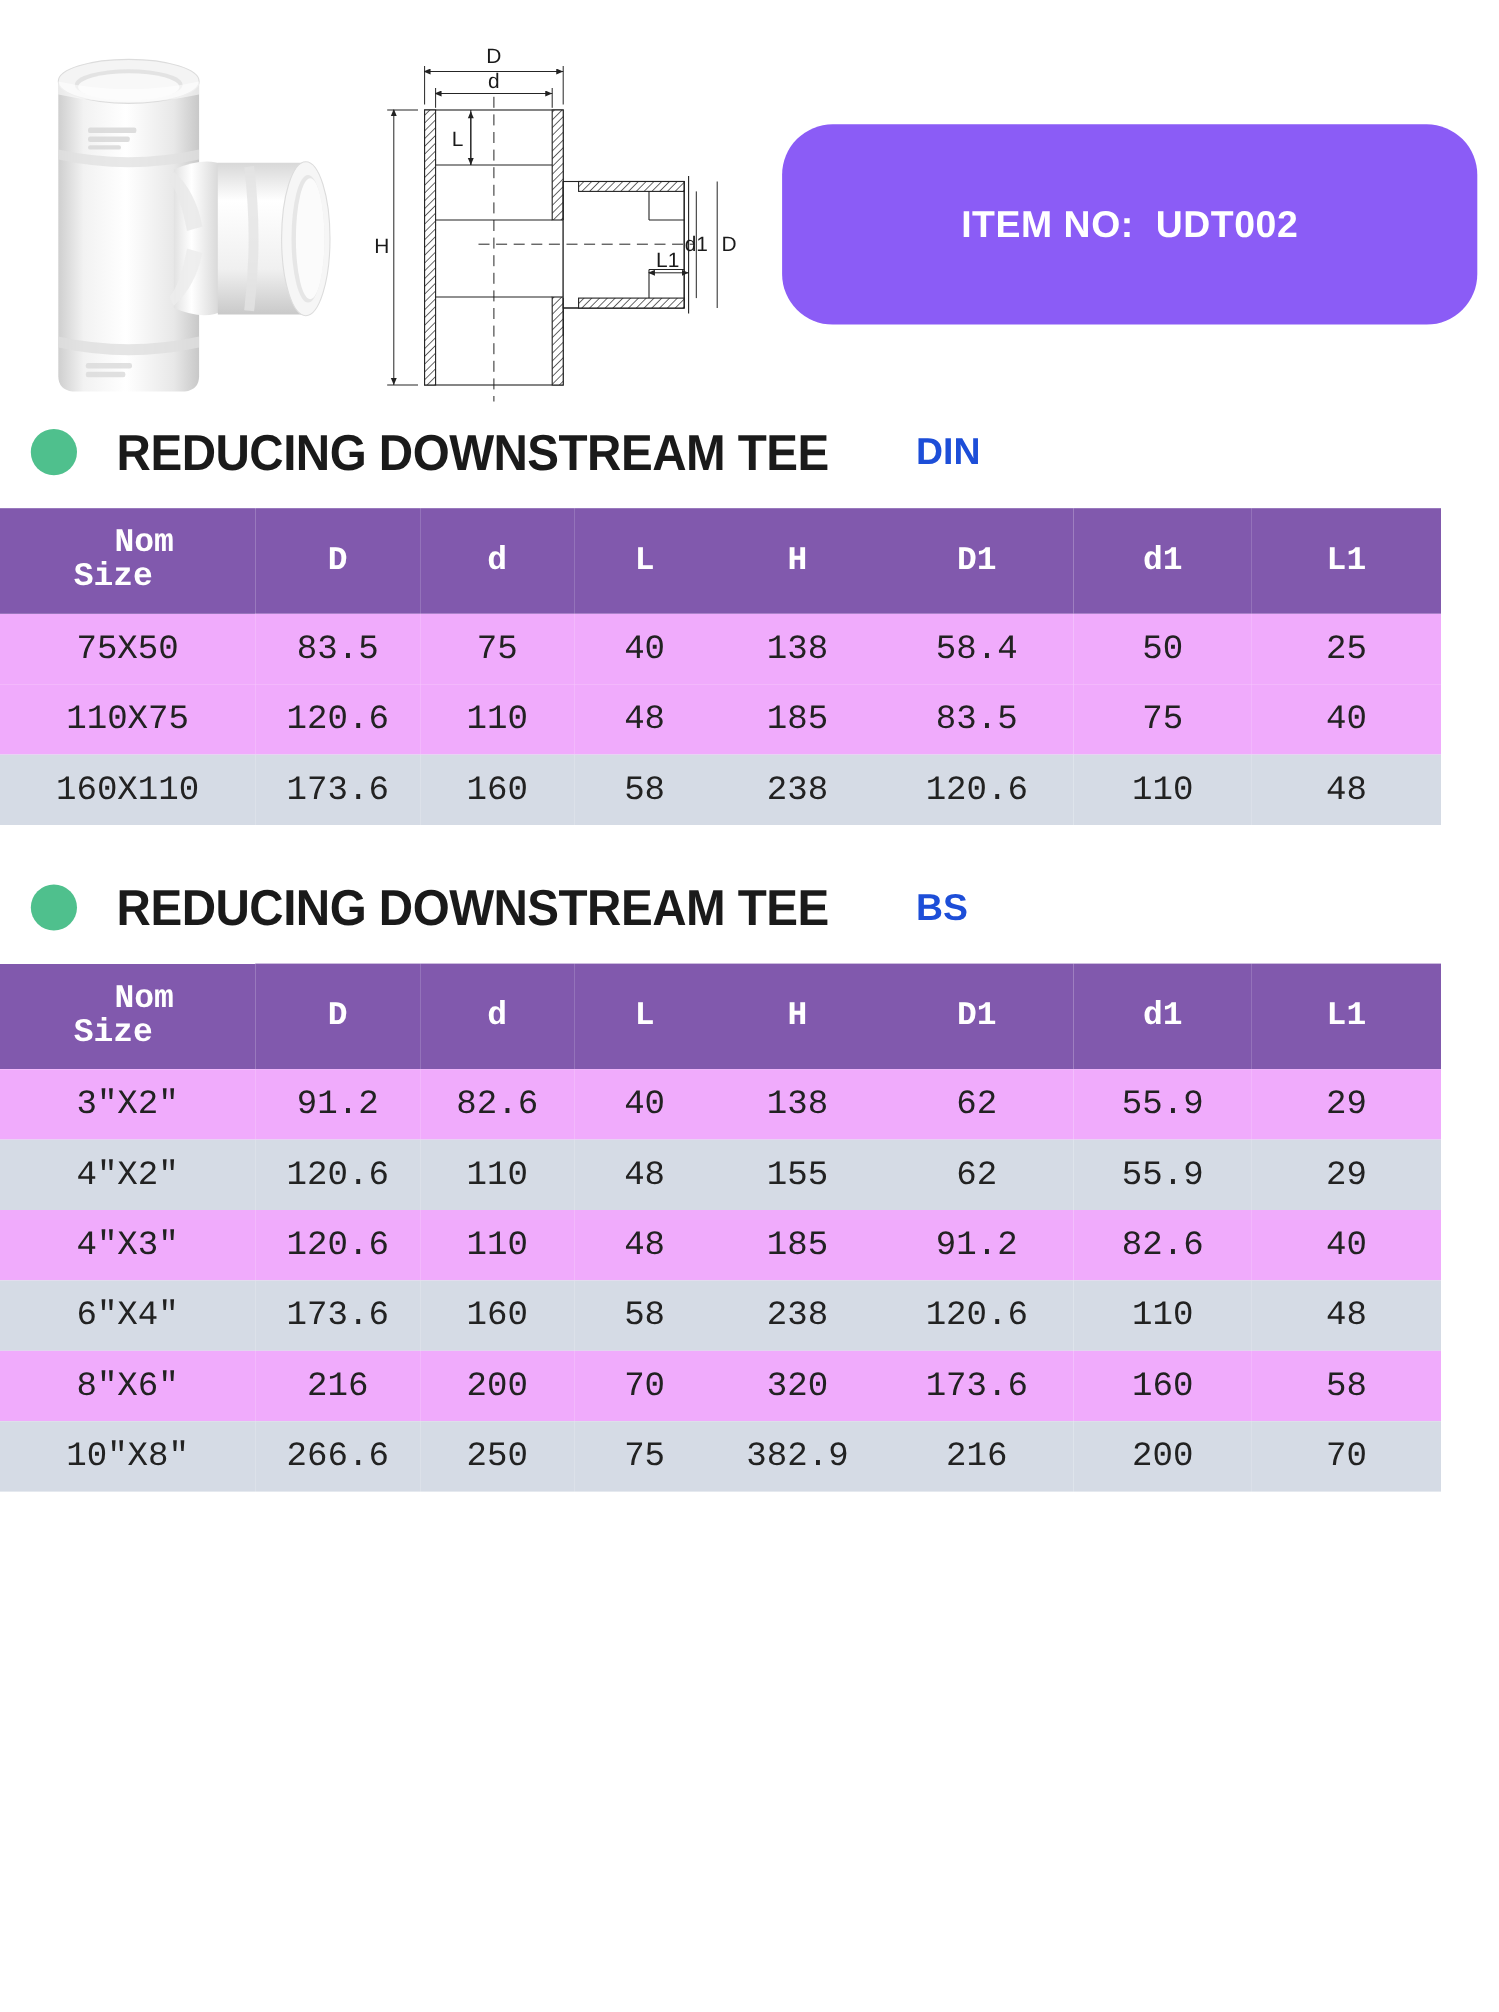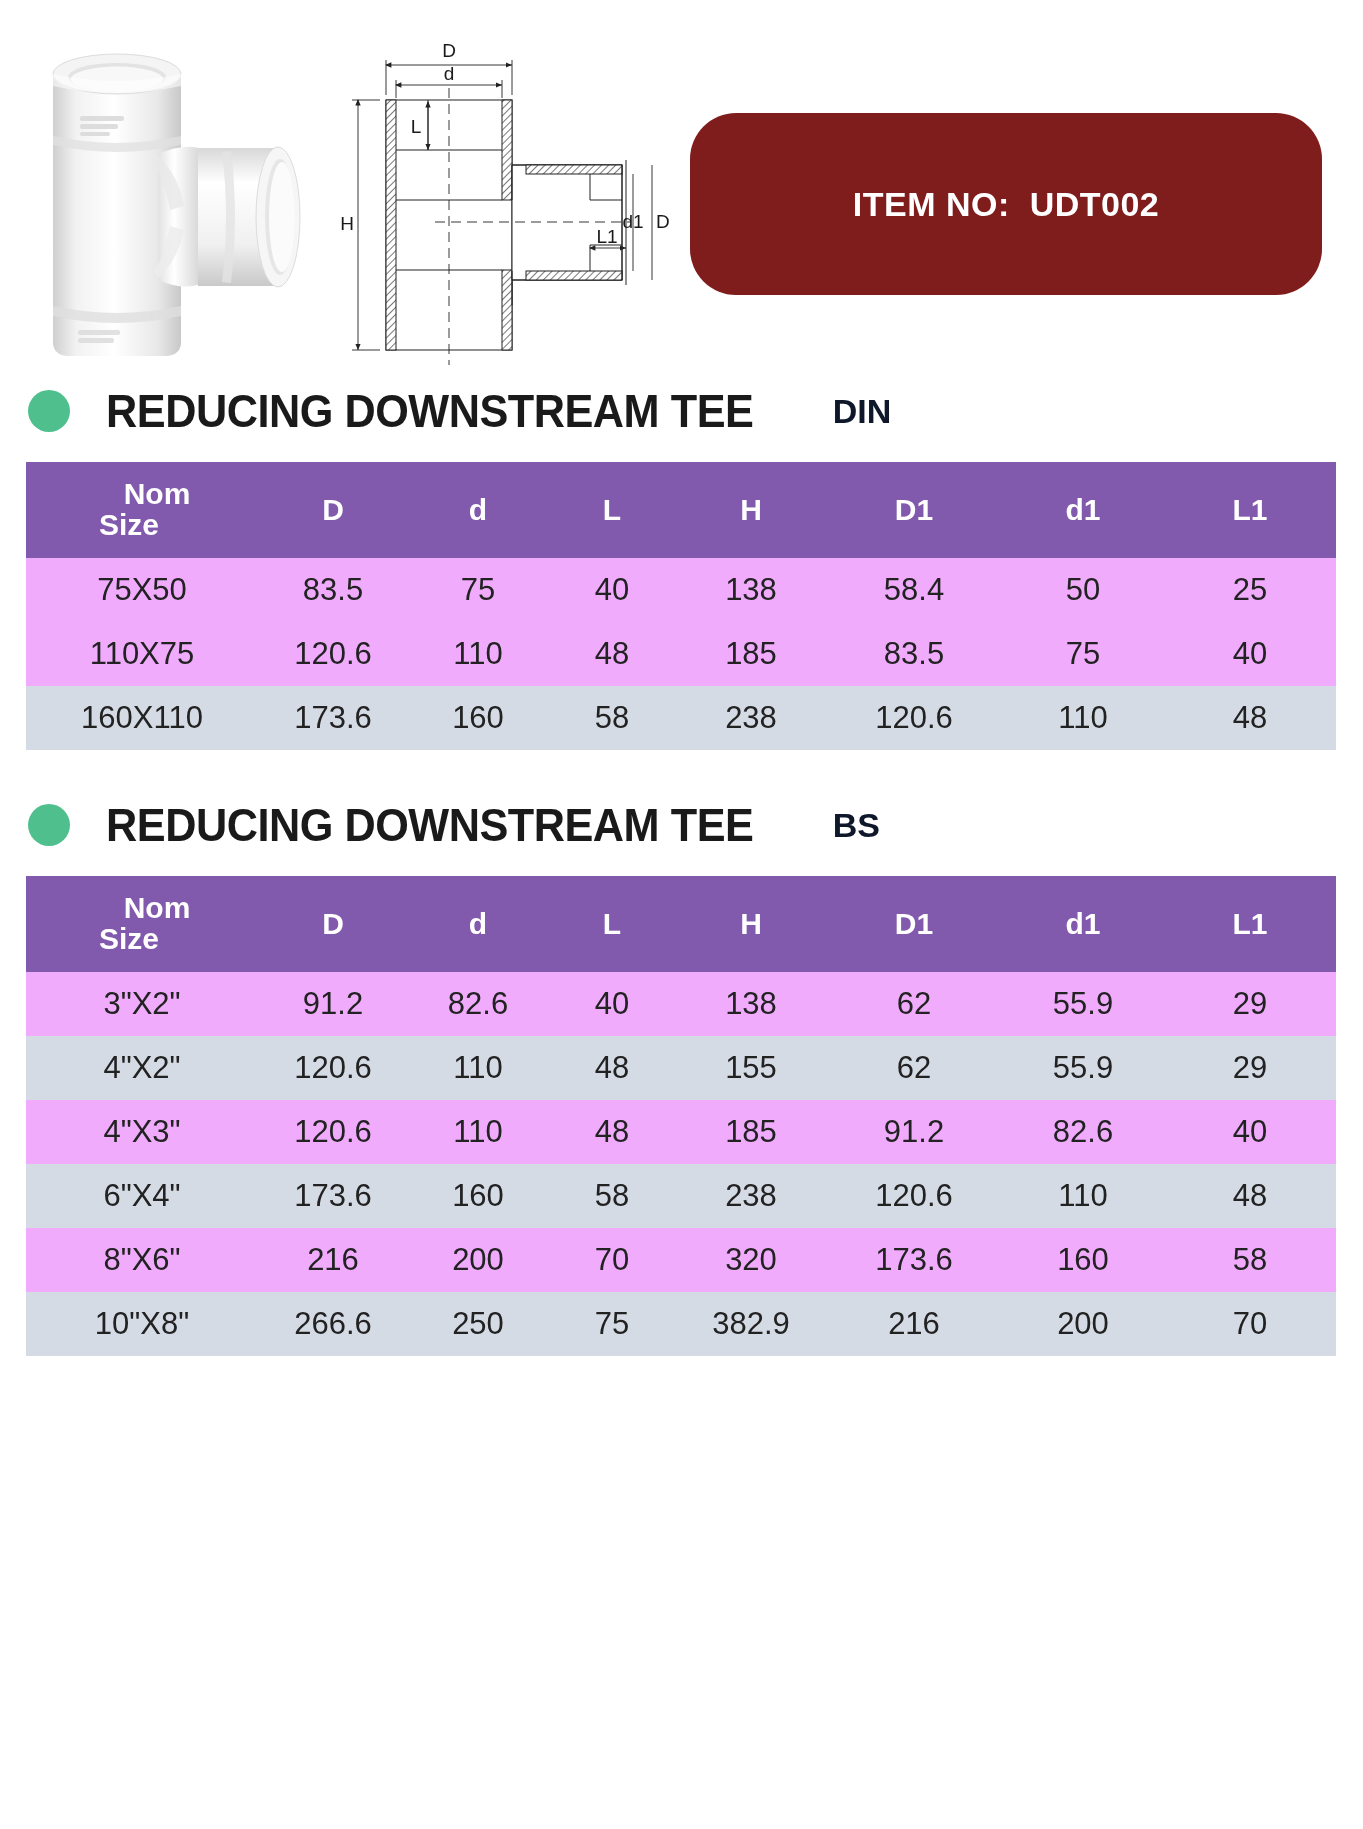--- a/index.html
+++ b/index.html
@@ -31,23 +31,23 @@
   .drawing-wrap {
     position: absolute;
     left: 330px; top: 40px;
     width: 340px; height: 330px;
   }
   .drawing-wrap svg { display:block; width:100%; height:100%; }
 
   
   .item-badge {
     position: absolute;
-    left: 690px; top: 113px;
+    left: 711px; top: 113px;
     width: 632px; height: 182px;
-    background: #7f1d1d;
+    background: #8b5cf6;
     border-radius: 46px;
     display: flex;
     align-items: center;
     justify-content: center;
   }
   .item-badge .badge-text {
     color: #ffffff;
     font-size: 34px;
     font-weight: bold;
     letter-spacing: 0.5px;
@@ -75,31 +75,31 @@
     letter-spacing: -0.5px;
     line-height: 1;
     font-stretch: condensed;
     transform: scaleX(0.94);
     transform-origin: left center;
     white-space: nowrap;
   }
   .title-std {
     font-size: 34px;
     font-weight: bold;
-    color: #0f172a;
+    color: #1d4ed8;
     line-height: 1;
     margin-left: 2px;
   }
 
   
   .spec-table {
     width: 1310px;
-    margin-left: 26px;
     border-collapse: collapse;
     table-layout: fixed;
+    font-family: Liberation Mono, monospace;
   }
   .spec-table th {
     background: #8159ad;
     color: #ffffff;
     font-size: 30px;
     font-weight: bold;
     height: 96px;
     vertical-align: middle;
     padding: 0;
   }

